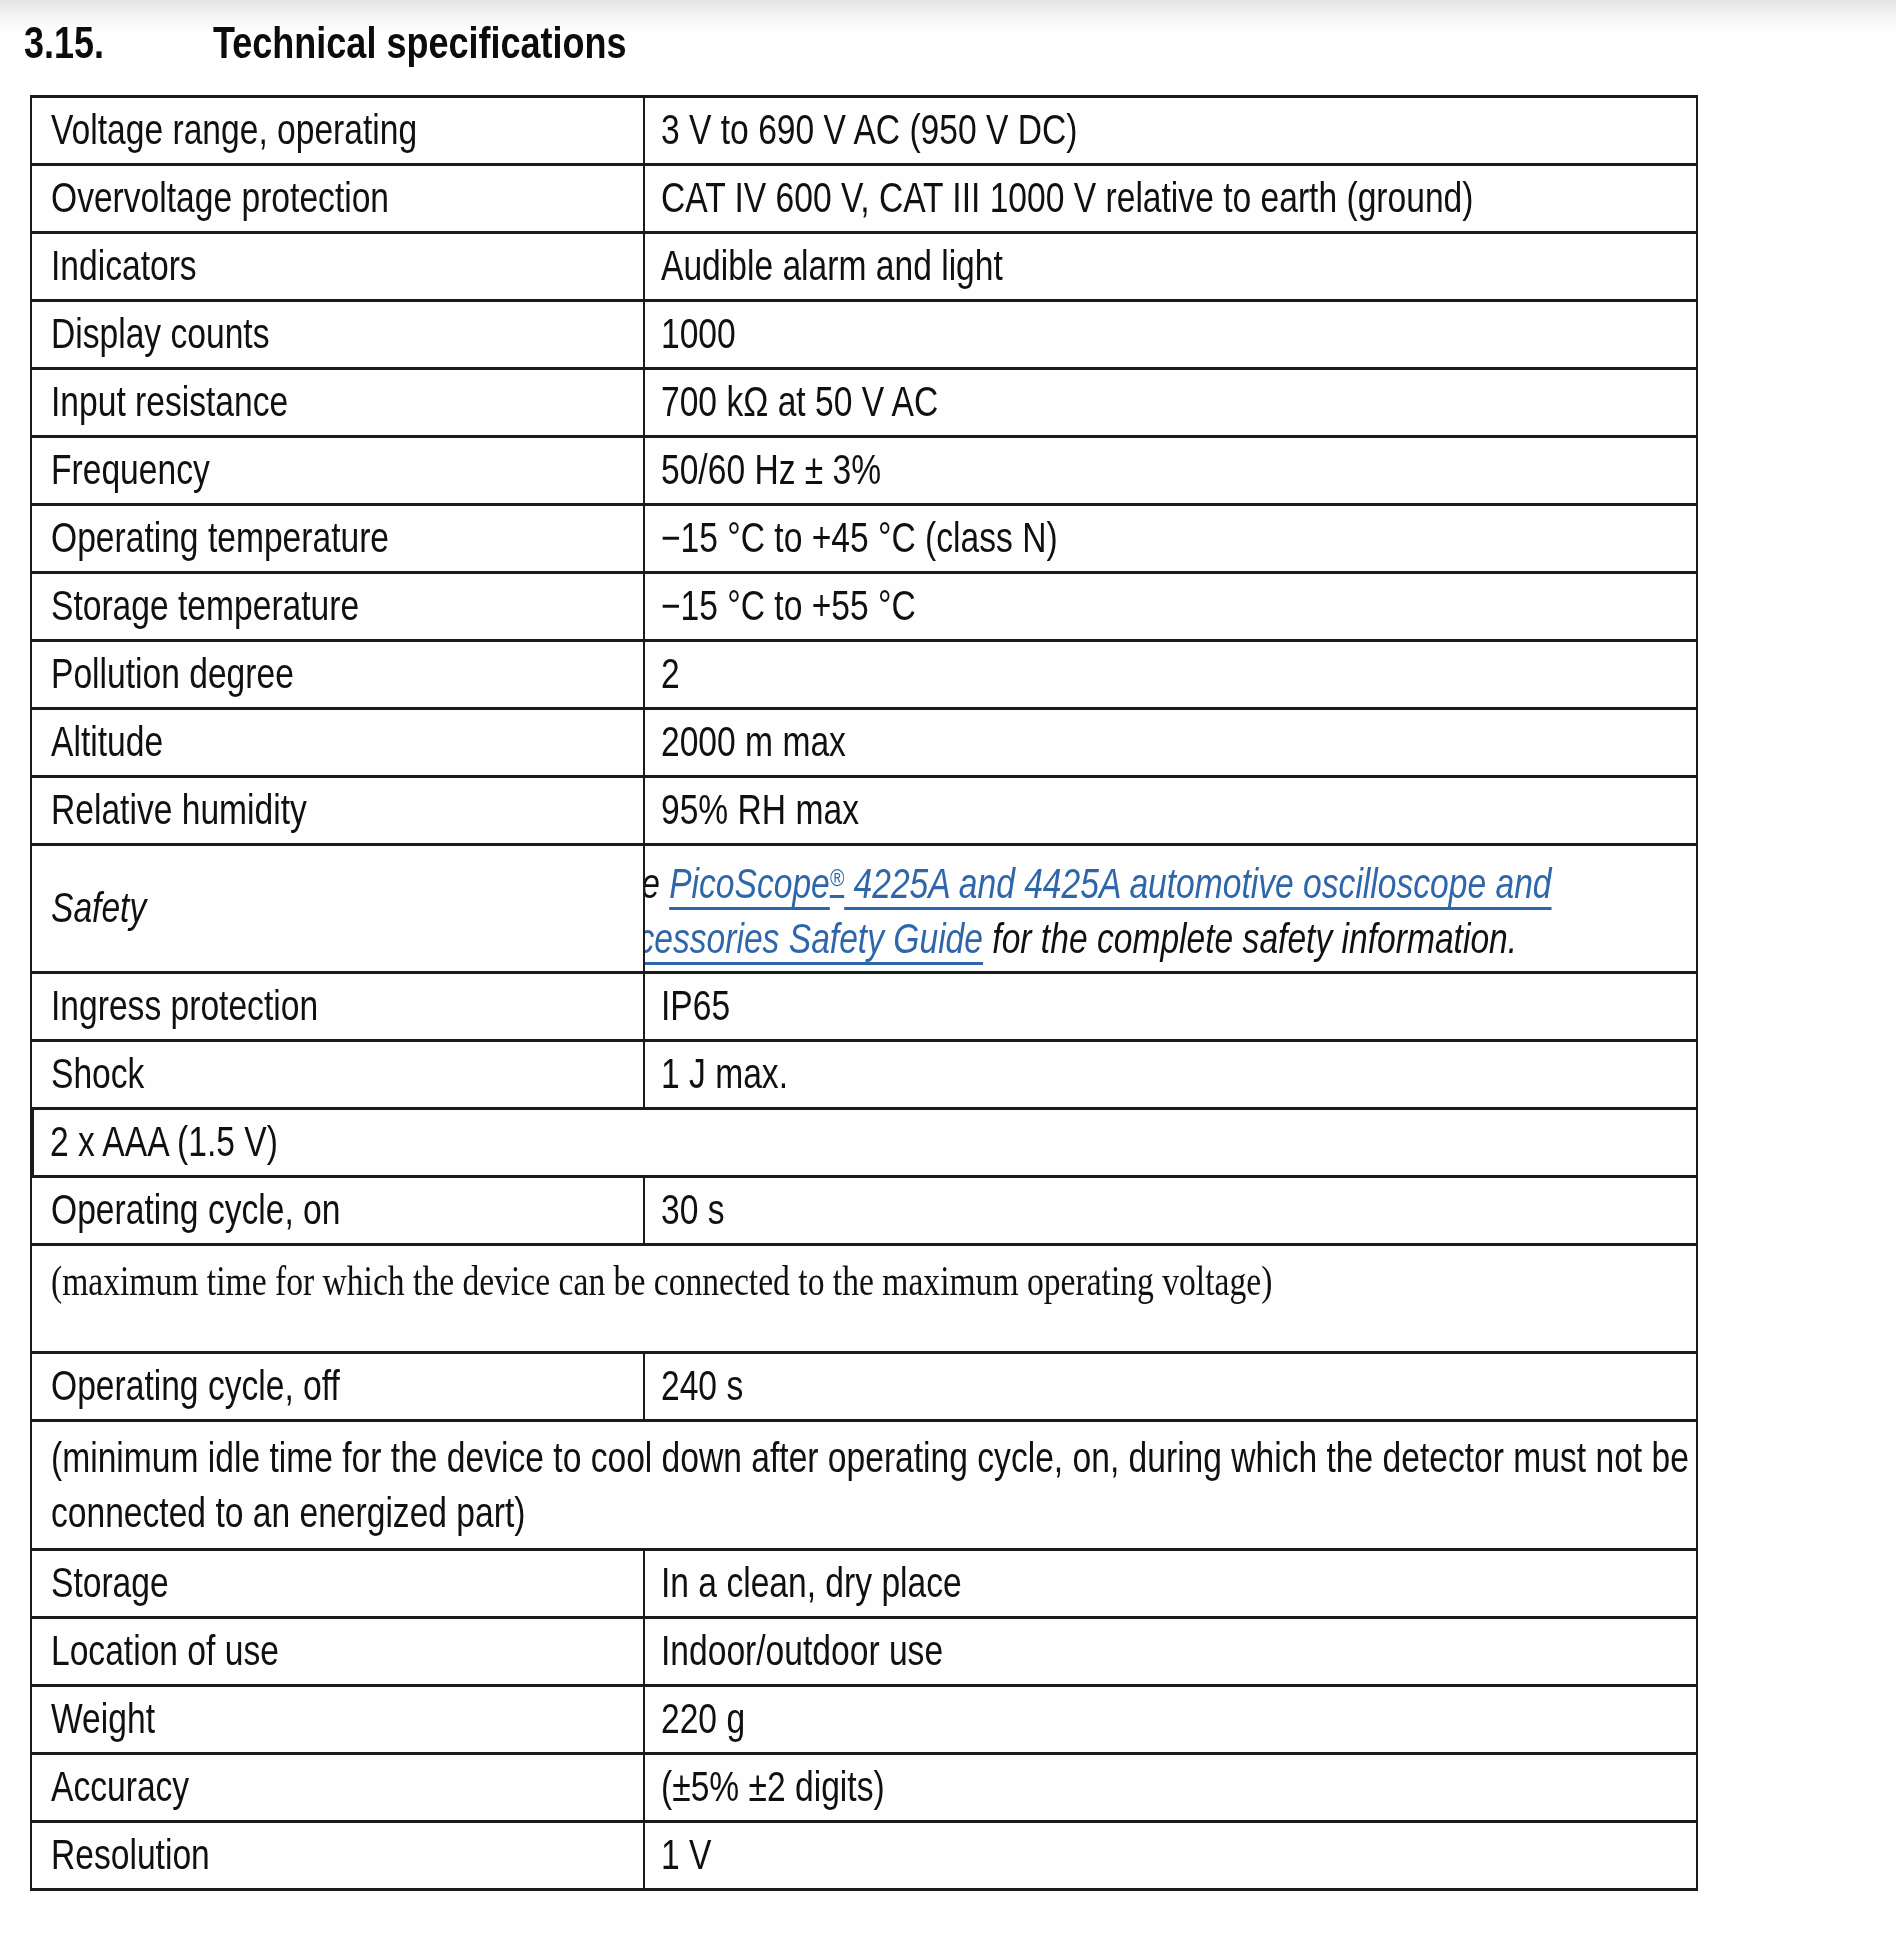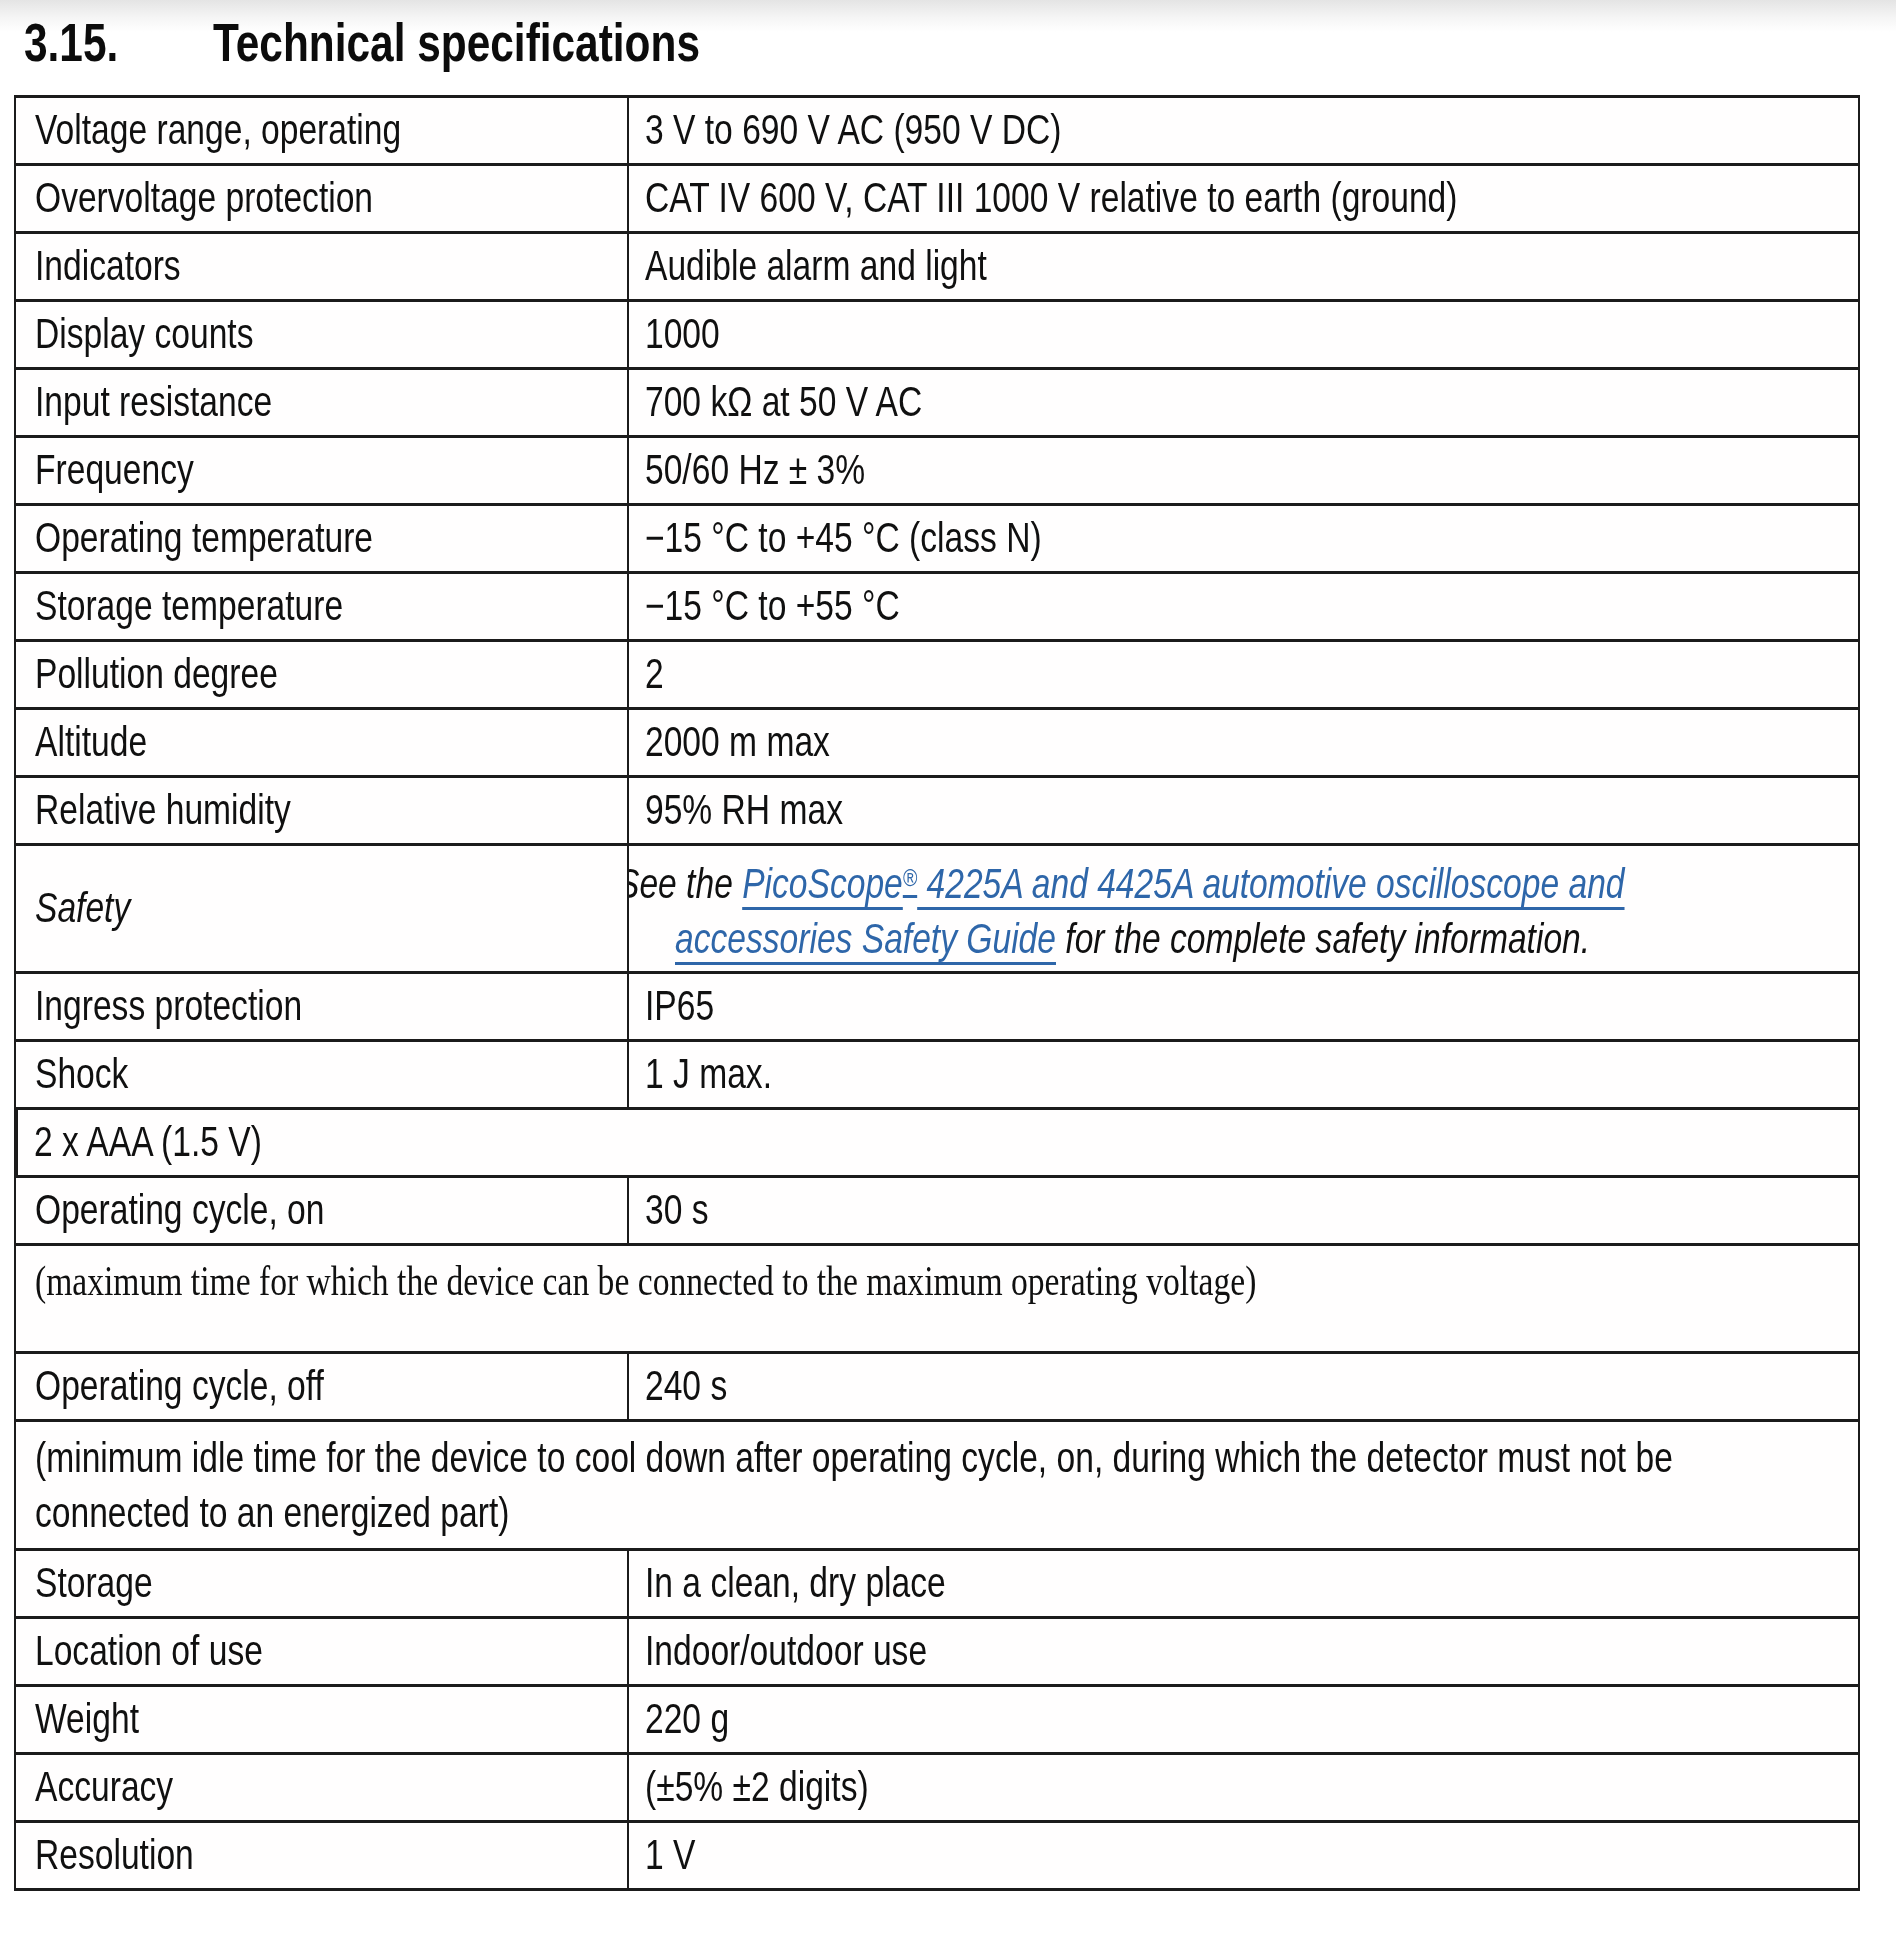--- a/index.html
+++ b/index.html
@@ -21,36 +21,36 @@
     height: 32px;
     background: linear-gradient(180deg, #e4e4e4 0%, #f5f5f5 55%, #ffffff 100%);
     pointer-events: none;
   }
   
   .heading {
     display: flex;
     align-items: baseline;
     margin: 11.7px 0 0 24px;
     font-weight: bold;
-    font-size: 53px;
+    font-size: 45px;
     line-height: 61px;
     color: #0c0c0c;
   }
   .h-num { width: 189px; flex: 0 0 189px; }
   
   .t {
     display: inline-block;
     transform: scaleX(0.8);
     transform-origin: 0 50%;
     white-space: nowrap;
   }
   
   .spec-table {
-    margin: 22px 0 0 14px;
-    width: 1846px;
+    margin: 22px 0 0 30px;
+    width: 1668px;
     box-sizing: border-box;
     border: 3.6px solid #1b1b1b;
     border-left-width: 2.9px;
     border-right-width: 2.9px;
     background: #fffefe;
   }
   .row {
     display: flex;
     align-items: stretch;
     min-height: 65px;

